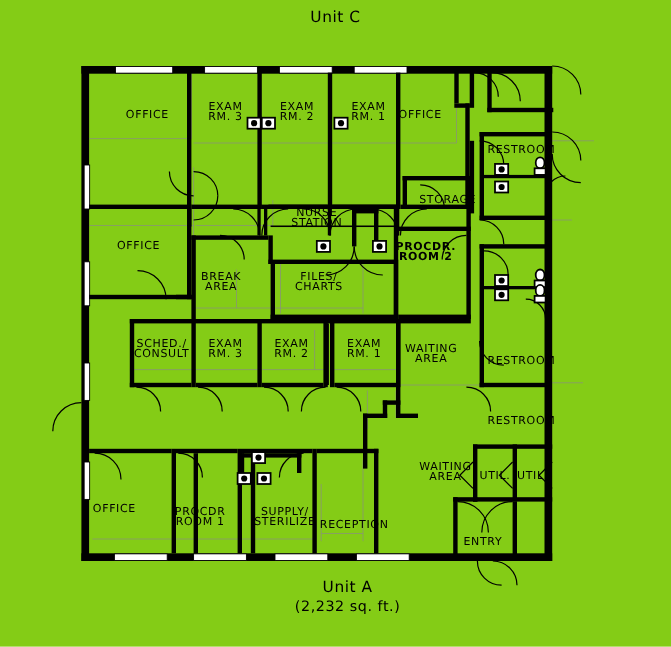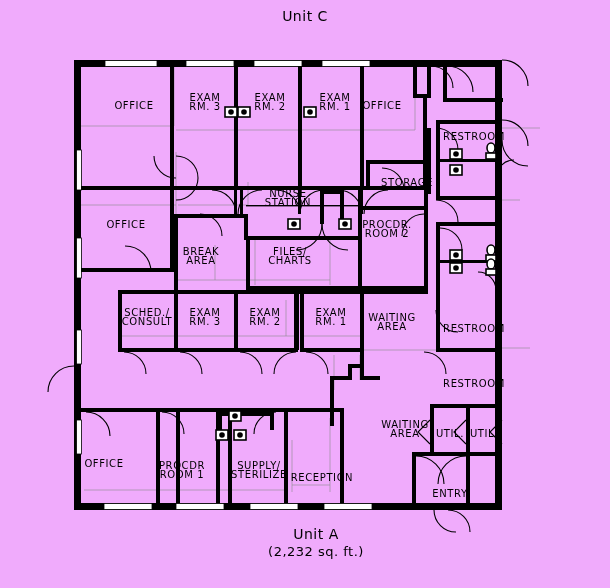--- a/index.html
+++ b/index.html
@@ -4,21 +4,21 @@
 <title>Floor Plan</title>
 <style>
   html,body{margin:0;padding:0;background:#ffffff;}
   body{
     font-family:"DejaVu Sans","Liberation Sans",sans-serif;
     color:#000;
   }
   #page{
     position:relative;
     width:610px;height:588px;
-    background:#f0abfc;
+    background:#84cc16;
     overflow:hidden;
   }
   #plan-svg{position:absolute;left:0;top:0;}
   .unit-label{
     position:absolute;
     text-align:center;
     font-family:"DejaVu Sans","Liberation Sans",sans-serif;
     font-size:14px;
     line-height:17px;
     color:#000;
@@ -412,21 +412,21 @@
         <span>STORAGE</span>
       </div>
       <div class="rlabel" style="left: 201px; top: 257px;">
         <span>BREAK</span>
         <span>AREA</span>
       </div>
       <div class="rlabel" style="left: 290px; top: 257px;">
         <span>FILES/</span>
         <span>CHARTS</span>
       </div>
-      <div class="rlabel" style="left: 387px; top: 230px;">
+      <div class="rlabel" style="left: 387px; top: 230px; font-weight: bold;">
         <span>PROCDR.</span>
         <span>ROOM 2</span>
       </div>
       <div class="rlabel" style="left: 147px; top: 318px;">
         <span>SCHED./</span>
         <span>CONSULT</span>
       </div>
       <div class="rlabel" style="left: 205px; top: 318px;">
         <span>EXAM</span>
         <span>RM. 3</span>
@@ -452,21 +452,21 @@
       <div class="rlabel" style="left: 405px; top: 430px;">
         <span>WAITING</span>
         <span>AREA</span>
       </div>
       <div class="rlabel" style="left: 450px; top: 434px;">
         <span>UTIL.</span>
       </div>
       <div class="rlabel" style="left: 484px; top: 434px;">
         <span>UTIL.</span>
       </div>
-      <div class="rlabel" style="left: 450px; top: 494px;">
+      <div class="rlabel" style="left: 439px; top: 494px;">
         <span>ENTRY</span>
       </div>
       <div class="rlabel" style="left: 104px; top: 464px;">
         <span>OFFICE</span>
       </div>
       <div class="rlabel" style="left: 182px; top: 471px;">
         <span>PROCDR</span>
         <span>ROOM 1</span>
       </div>
       <div class="rlabel" style="left: 259px; top: 471px;">

